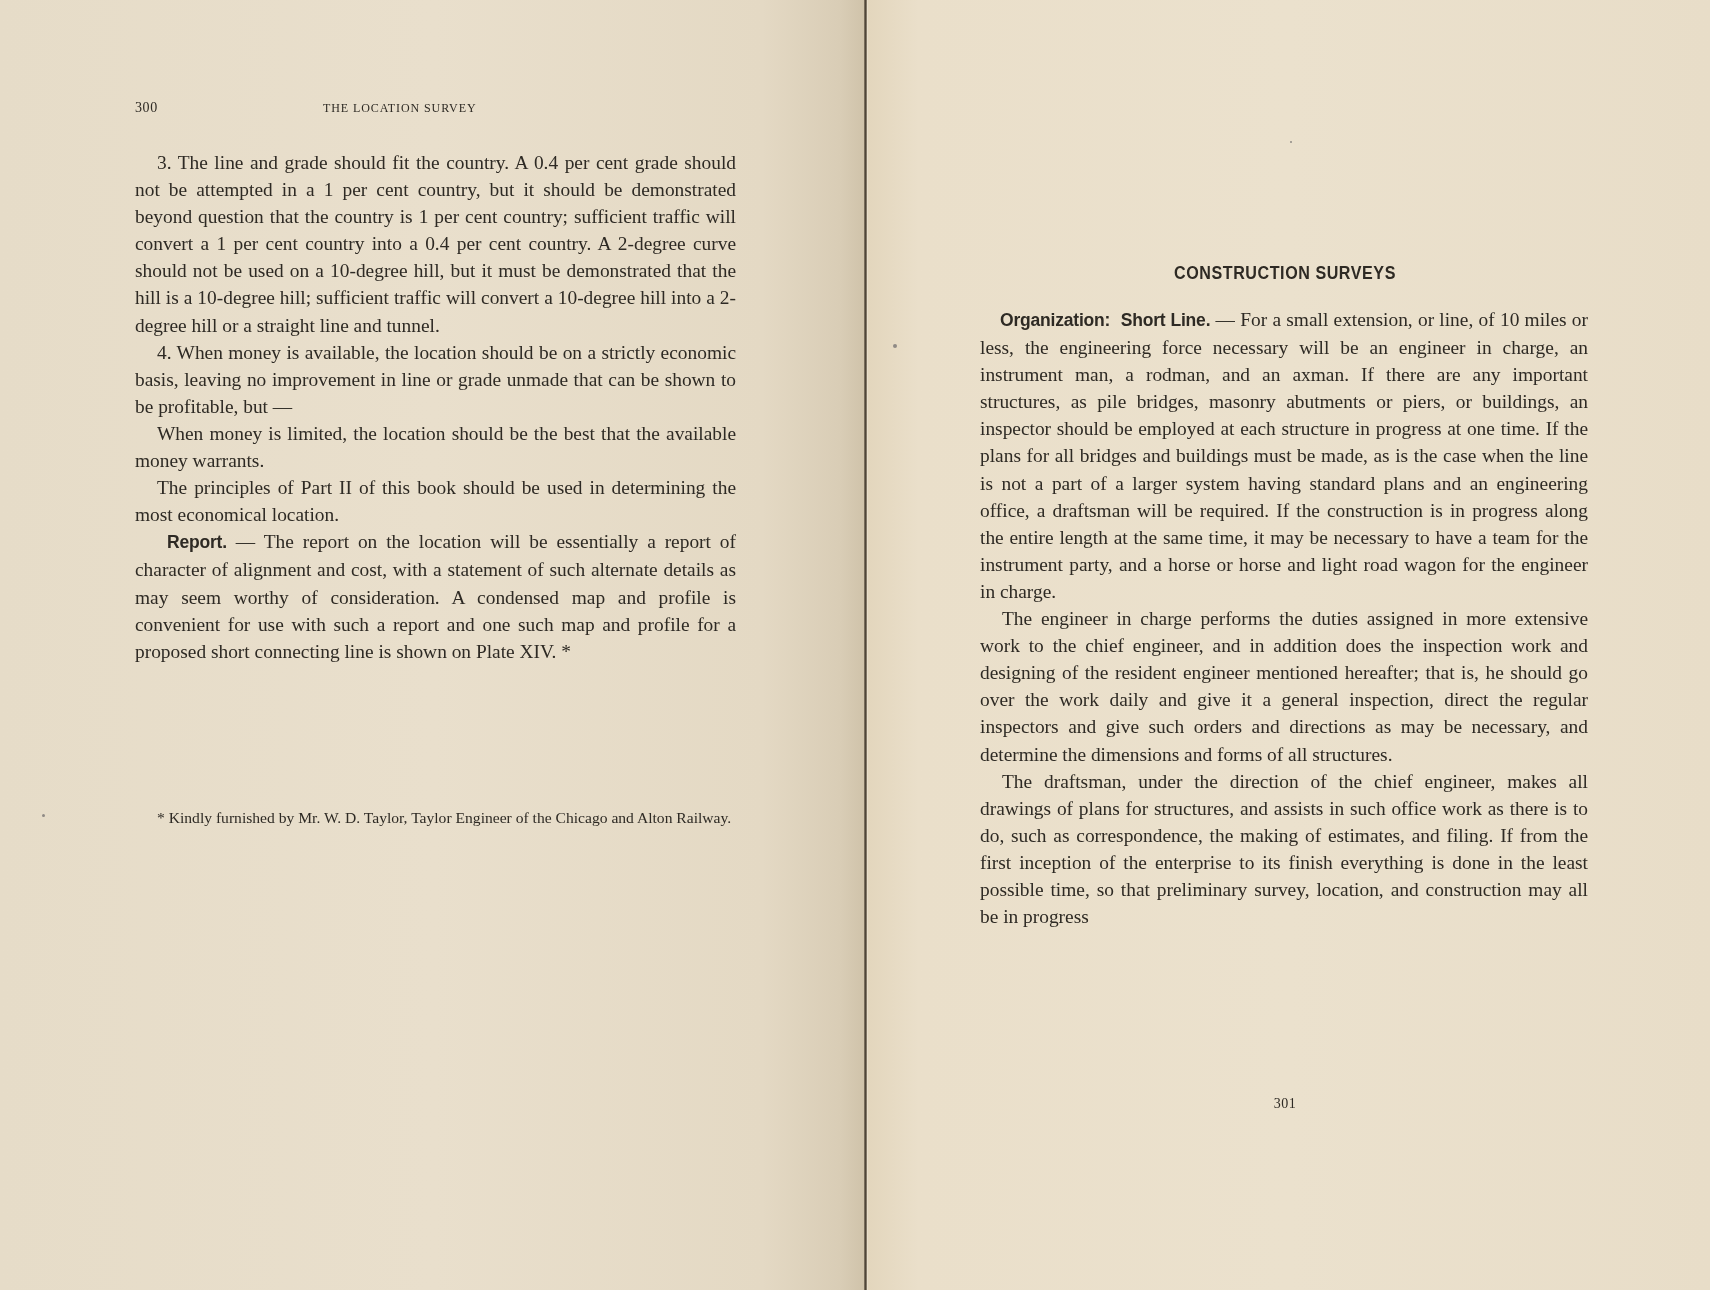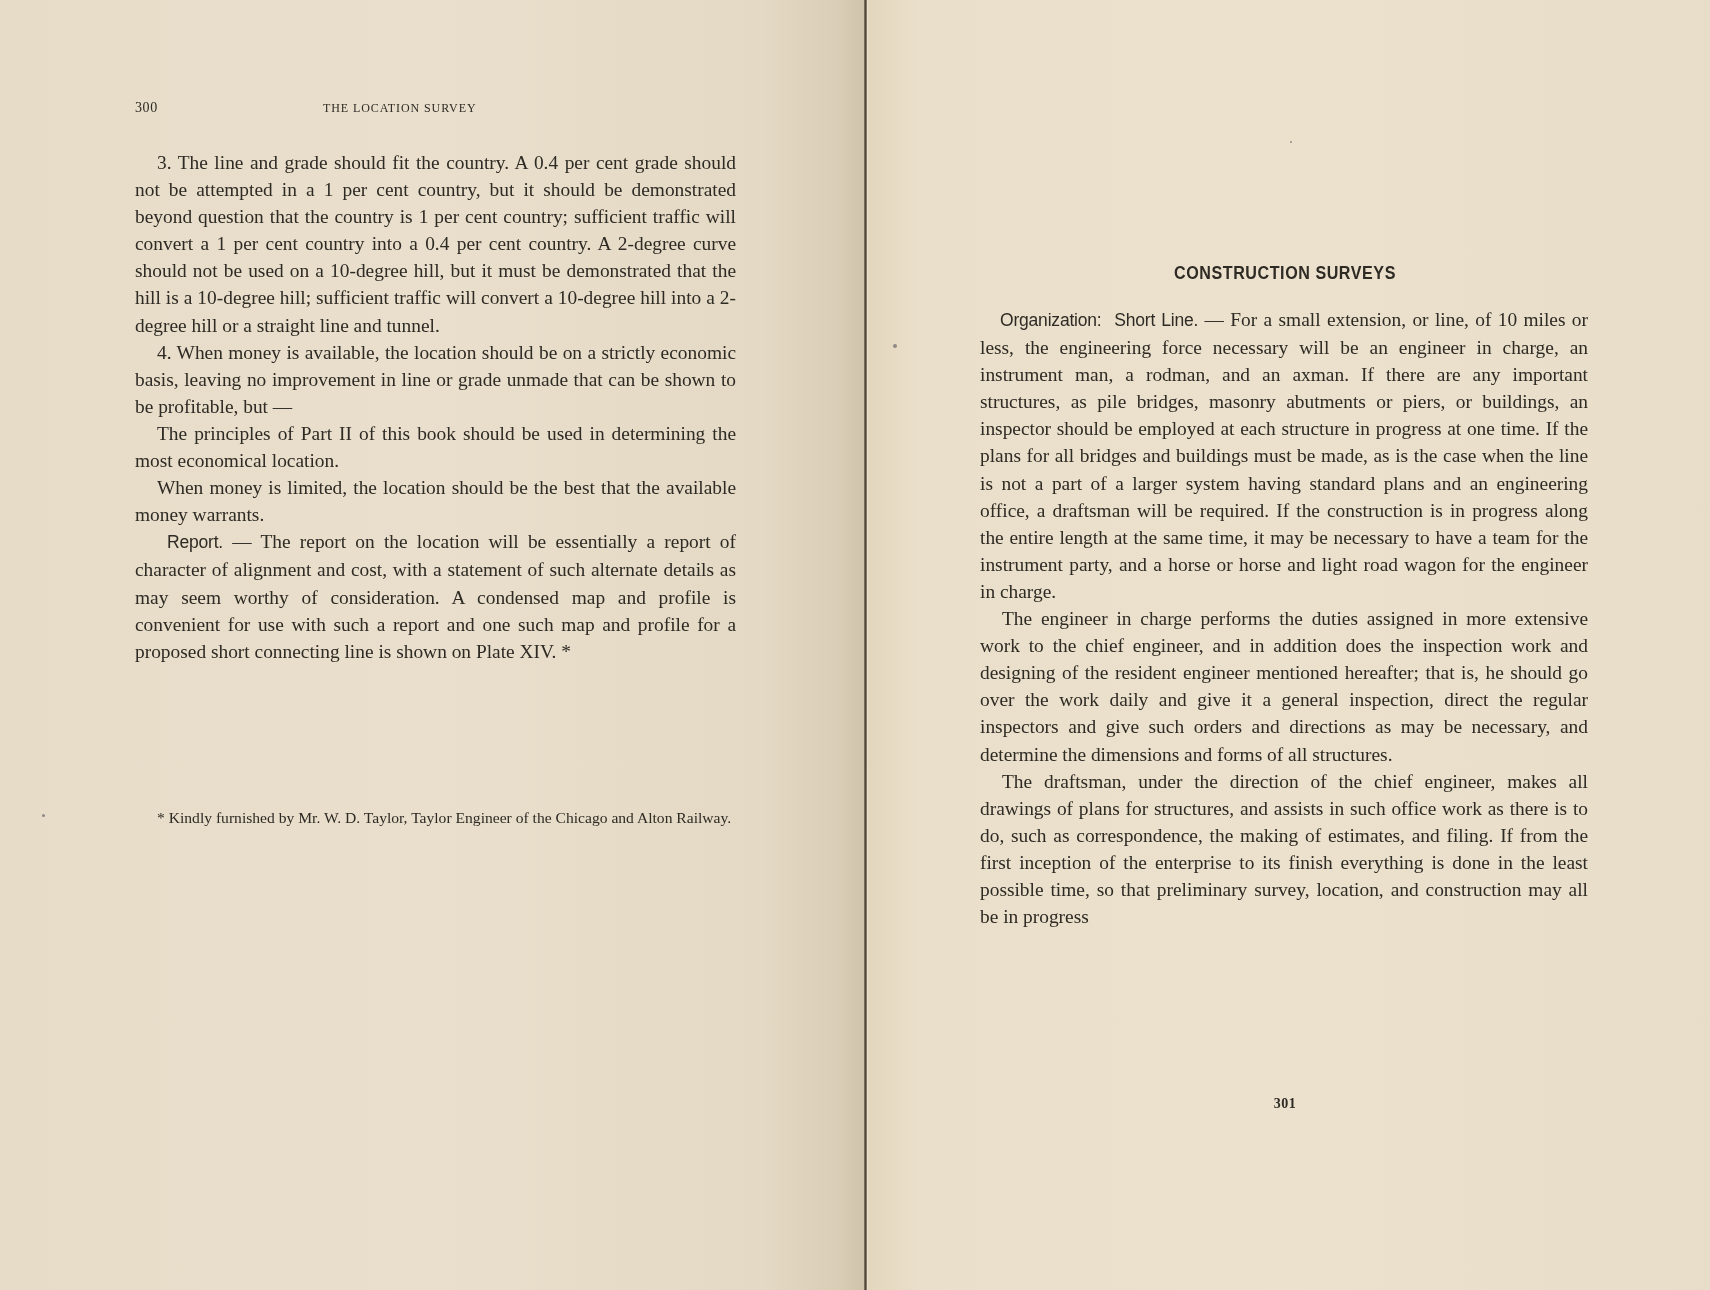--- a/index.html
+++ b/index.html
@@ -77,21 +77,21 @@
       margin: 0;
       text-indent: 22px;
     }
     .left-body {
       left: 135px;
       top: 149px;
       width: 601px;
     }
     .run-in {
       font-family: "Liberation Sans", "DejaVu Sans", sans-serif;
-      font-weight: normal;
+      font-weight: bold;
       font-size: 17.5px;
       letter-spacing: -0.2px;
     }
     .left-body p.report {
       text-indent: 32px;
     }
 
     .footnote {
       position: absolute;
       left: 135px;
@@ -137,21 +137,20 @@
       text-indent: 20px;
     }
     .folio-bottom {
       position: absolute;
       left: 980px;
       top: 1096px;
       width: 610px;
       text-align: center;
       font-size: 14px;
       letter-spacing: 0.5px;
-      font-weight: bold;
     }
 
     
     .speck {
       position: absolute;
       width: 4px;
       height: 4px;
       border-radius: 50%;
       background: #8f8a85;
     }
@@ -166,22 +165,22 @@
   <div class="gutter-line"></div>
 
   <div class="running-head">
     <span class="folio">300</span>
     <span class="title">THE LOCATION SURVEY</span>
   </div>
 
   <div class="body-text left-body">
     <p>3. The line and grade should fit the country.  A 0.4 per cent grade should not be attempted in a 1 per cent country, but it should be demonstrated beyond question that the country is 1 per cent country; sufficient traffic will convert a 1 per cent country into a 0.4 per cent country.  A 2-degree curve should not be used on a 10-degree hill, but it must be demonstrated that the hill is a 10-degree hill; sufficient traffic will convert a 10-degree hill into a 2-degree hill or a straight line and tunnel.</p>
     <p>4. When money is available, the location should be on a strictly economic basis, leaving no improvement in line or grade unmade that can be shown to be profitable, but —</p>
+    <p>When money is limited, the location should be the best that the available money warrants.</p>
     <p>The principles of Part II of this book should be used in determining the most economical location.</p>
-    <p>When money is limited, the location should be the best that the available money warrants.</p>
     <p class="report"><span class="run-in">Report.</span><span> — The report on the location will be essentially a report of character of alignment and cost, with a statement of such alternate details as may seem worthy of consideration.  A condensed map and profile is convenient for use with such a report and one such map and profile for a proposed short connecting line is shown on Plate XIV. *</span></p>
   </div>
 
   <div class="footnote">
     <p>* Kindly furnished by Mr. W. D. Taylor, Taylor Engineer of the Chicago and Alton Railway.</p>
   </div>
 
   <div class="chapter-title">CONSTRUCTION SURVEYS</div>
 
   <div class="body-text right-body">

